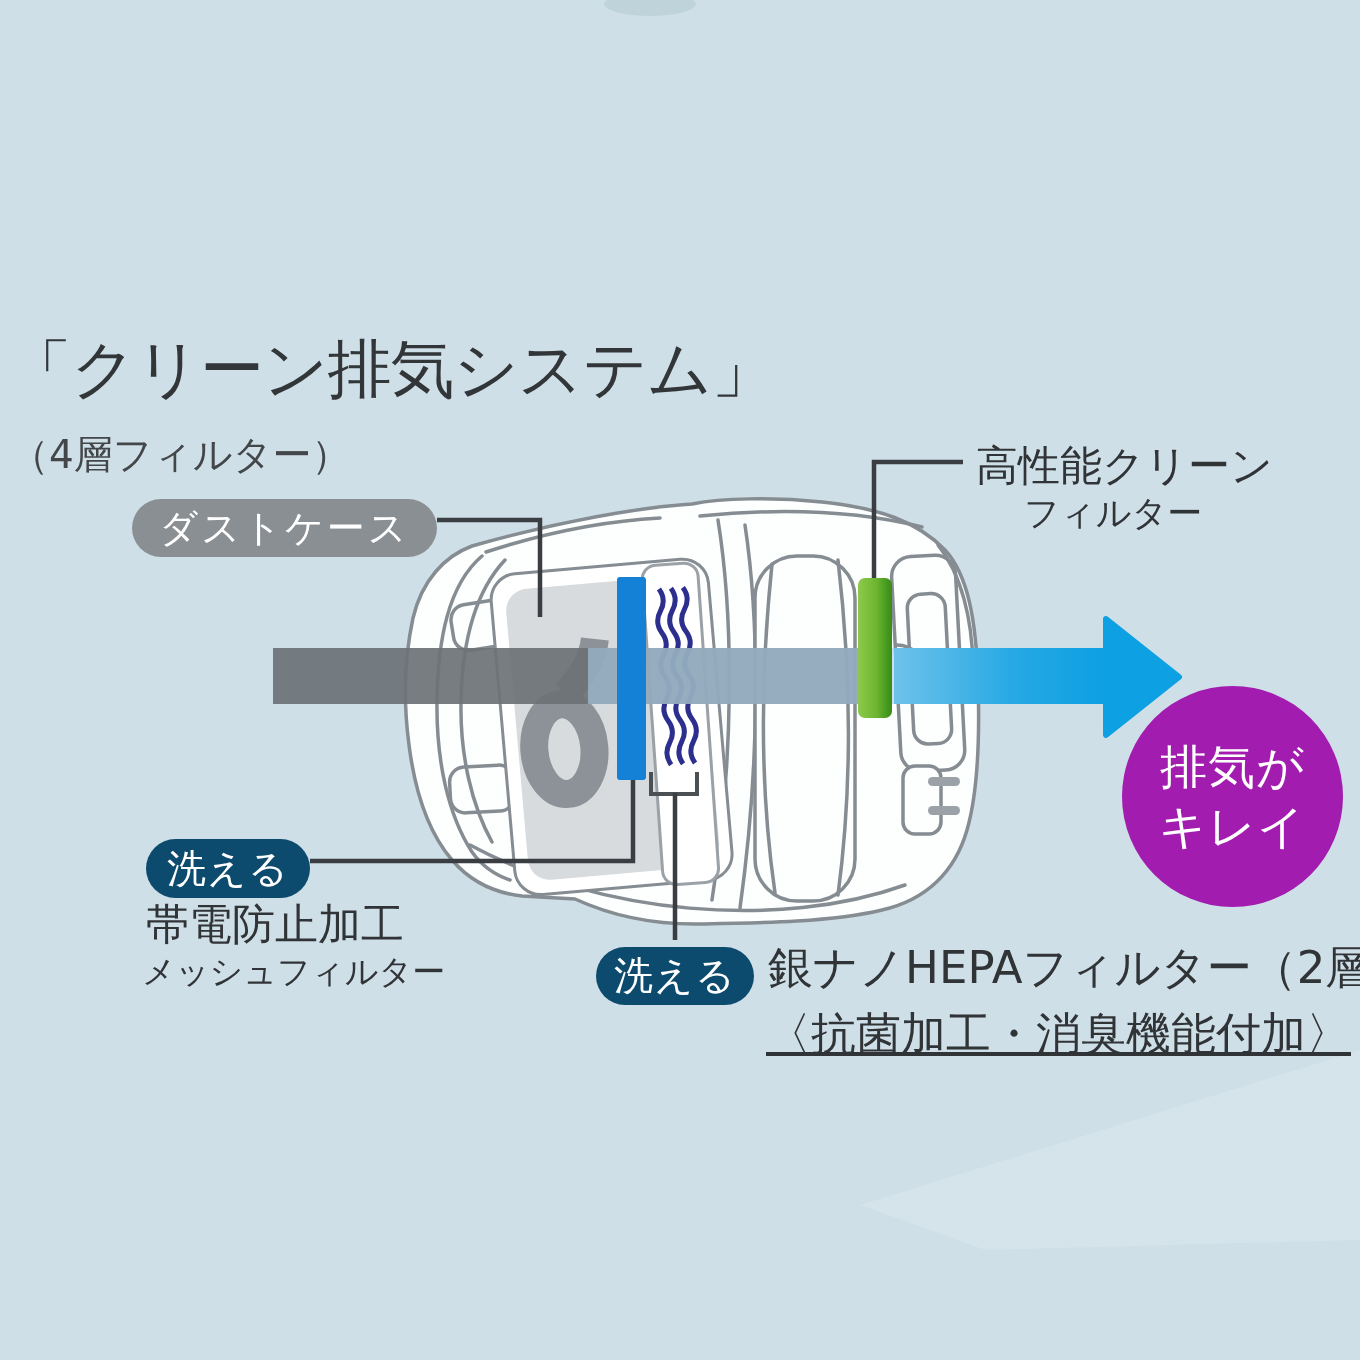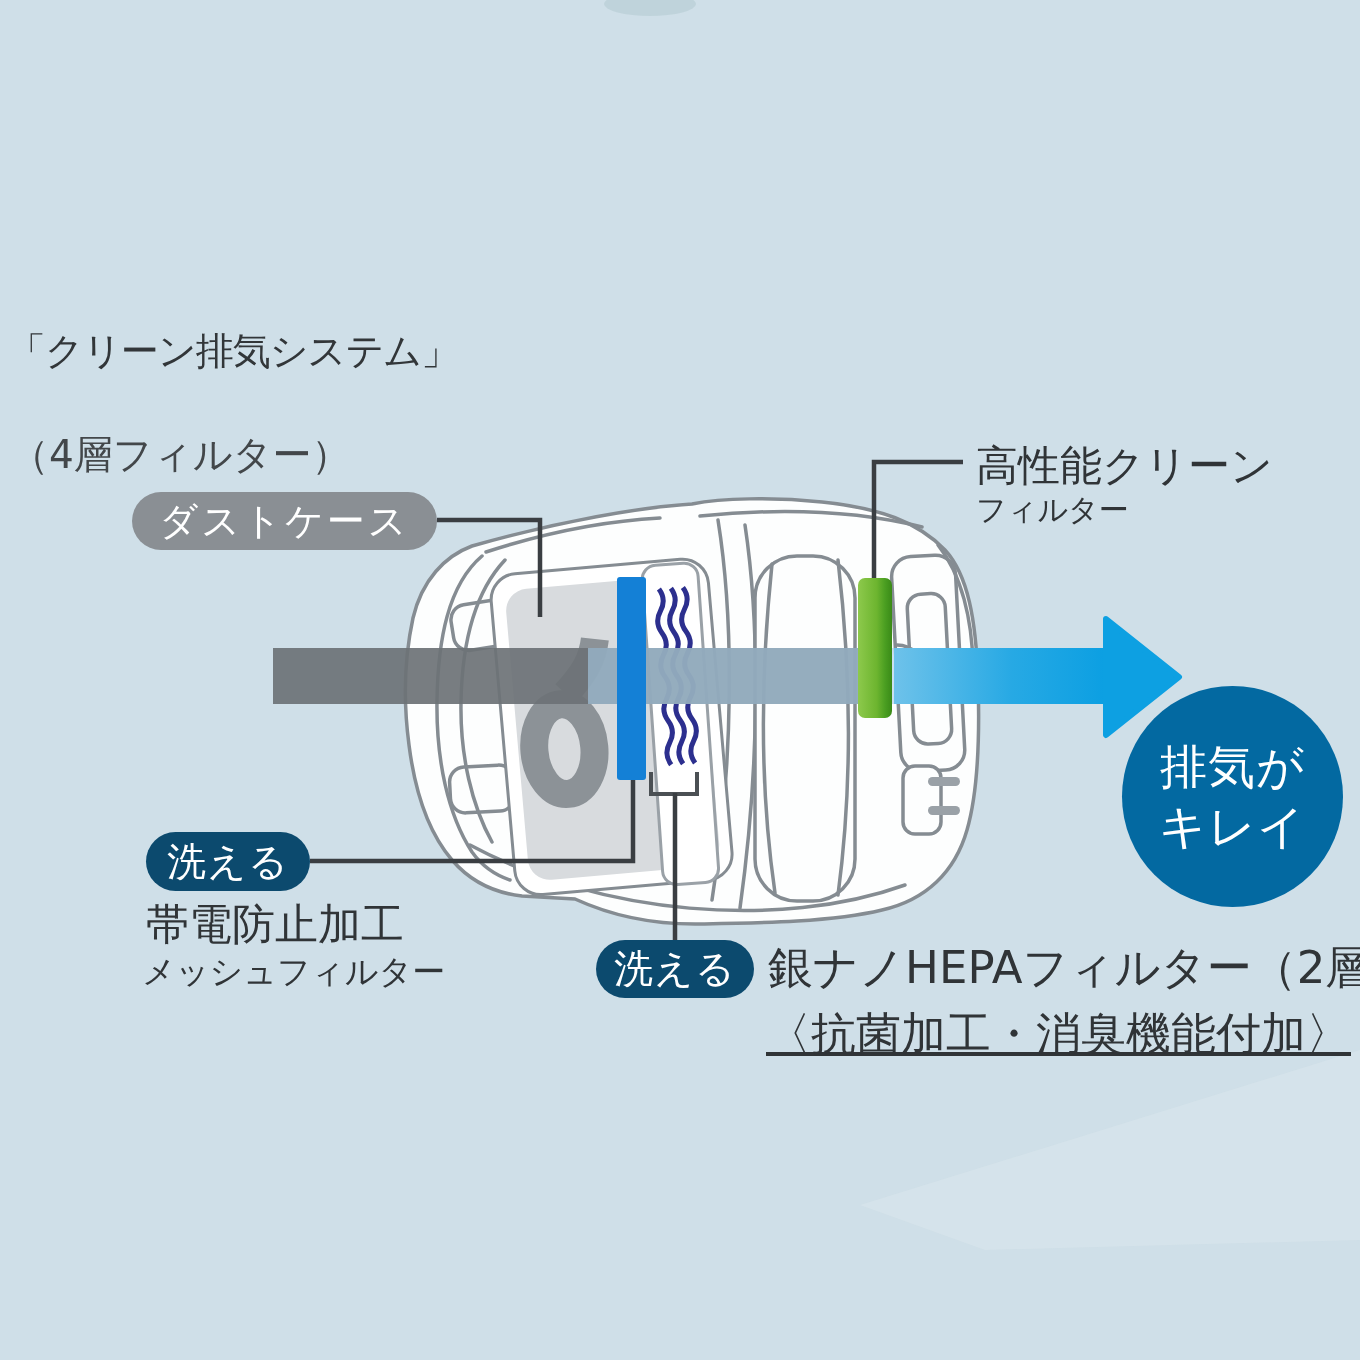--- a/index.html
+++ b/index.html
@@ -7,53 +7,53 @@
     position:relative;width:1360px;height:1360px;overflow:hidden;
     background:#cfdfe8;
     font-family:"DejaVu Sans","Liberation Sans",sans-serif;
     color:#323639;
   }
   .stage *{box-sizing:border-box;}
   svg.diagram{position:absolute;left:0;top:0;width:1360px;height:1360px;}
 
   .title{
     position:absolute;left:8px;top:326px;
-    font-size:38px;font-weight:500;letter-spacing:-1px;color:#323639;
+    font-size:64px;font-weight:500;letter-spacing:-1px;color:#323639;
     white-space:nowrap;
   }
   .subtitle{
     position:absolute;left:10px;top:428px;
     font-size:39px;font-weight:400;color:#43474a;white-space:nowrap;text-align:right;
   }
 
   .pill{
     position:absolute;display:flex;align-items:center;justify-content:center;
-    color:#ffffff;white-space:nowrap;
+    color:#ffffff;white-space:nowrap;margin-top:7px;
   }
   .pill-gray{
     left:132px;top:492px;width:305px;height:58px;border-radius:29px;
     background:#8a8f94;font-size:38px;letter-spacing:3px;
   }
   .pill-blue{
     background:#0c4a6e;border-radius:30px;font-size:39px;letter-spacing:1px;
   }
   .pill-wash1{left:146px;top:832px;width:164px;height:59px;}
   .pill-wash2{left:596px;top:940px;width:158px;height:58px;}
 
   .lbl{position:absolute;color:#303437;white-space:nowrap;font-weight:500;}
   .lbl-hp1{left:976px;top:438px;font-size:42px;text-align:center;}
-  .lbl-hp2{left:976px;top:490px;font-size:30px;}
+  .lbl-hp2{left:1024px;top:490px;font-size:35px;}
   .lbl-mesh1{left:146px;top:896px;font-size:43px;}
   .lbl-mesh2{left:142px;top:950px;font-size:33px;}
   .lbl-hepa1{left:768px;top:938px;font-size:45px;}
   .lbl-hepa2{left:766px;top:1004px;font-size:45px;text-decoration:underline;}
 
   .circle-teal{
     position:absolute;left:1122px;top:686px;width:221px;height:221px;
-    border-radius:50%;background:#0369a1;
+    border-radius:50%;background:#a21caf;
     display:flex;flex-direction:column;align-items:center;justify-content:center;
     color:#ffffff;font-size:47px;line-height:60px;letter-spacing:1px;
   }
 </style>
 </head>
 <body>
 
 <div class="stage">
 
   <svg class="diagram" viewBox="0 0 1360 1360">

